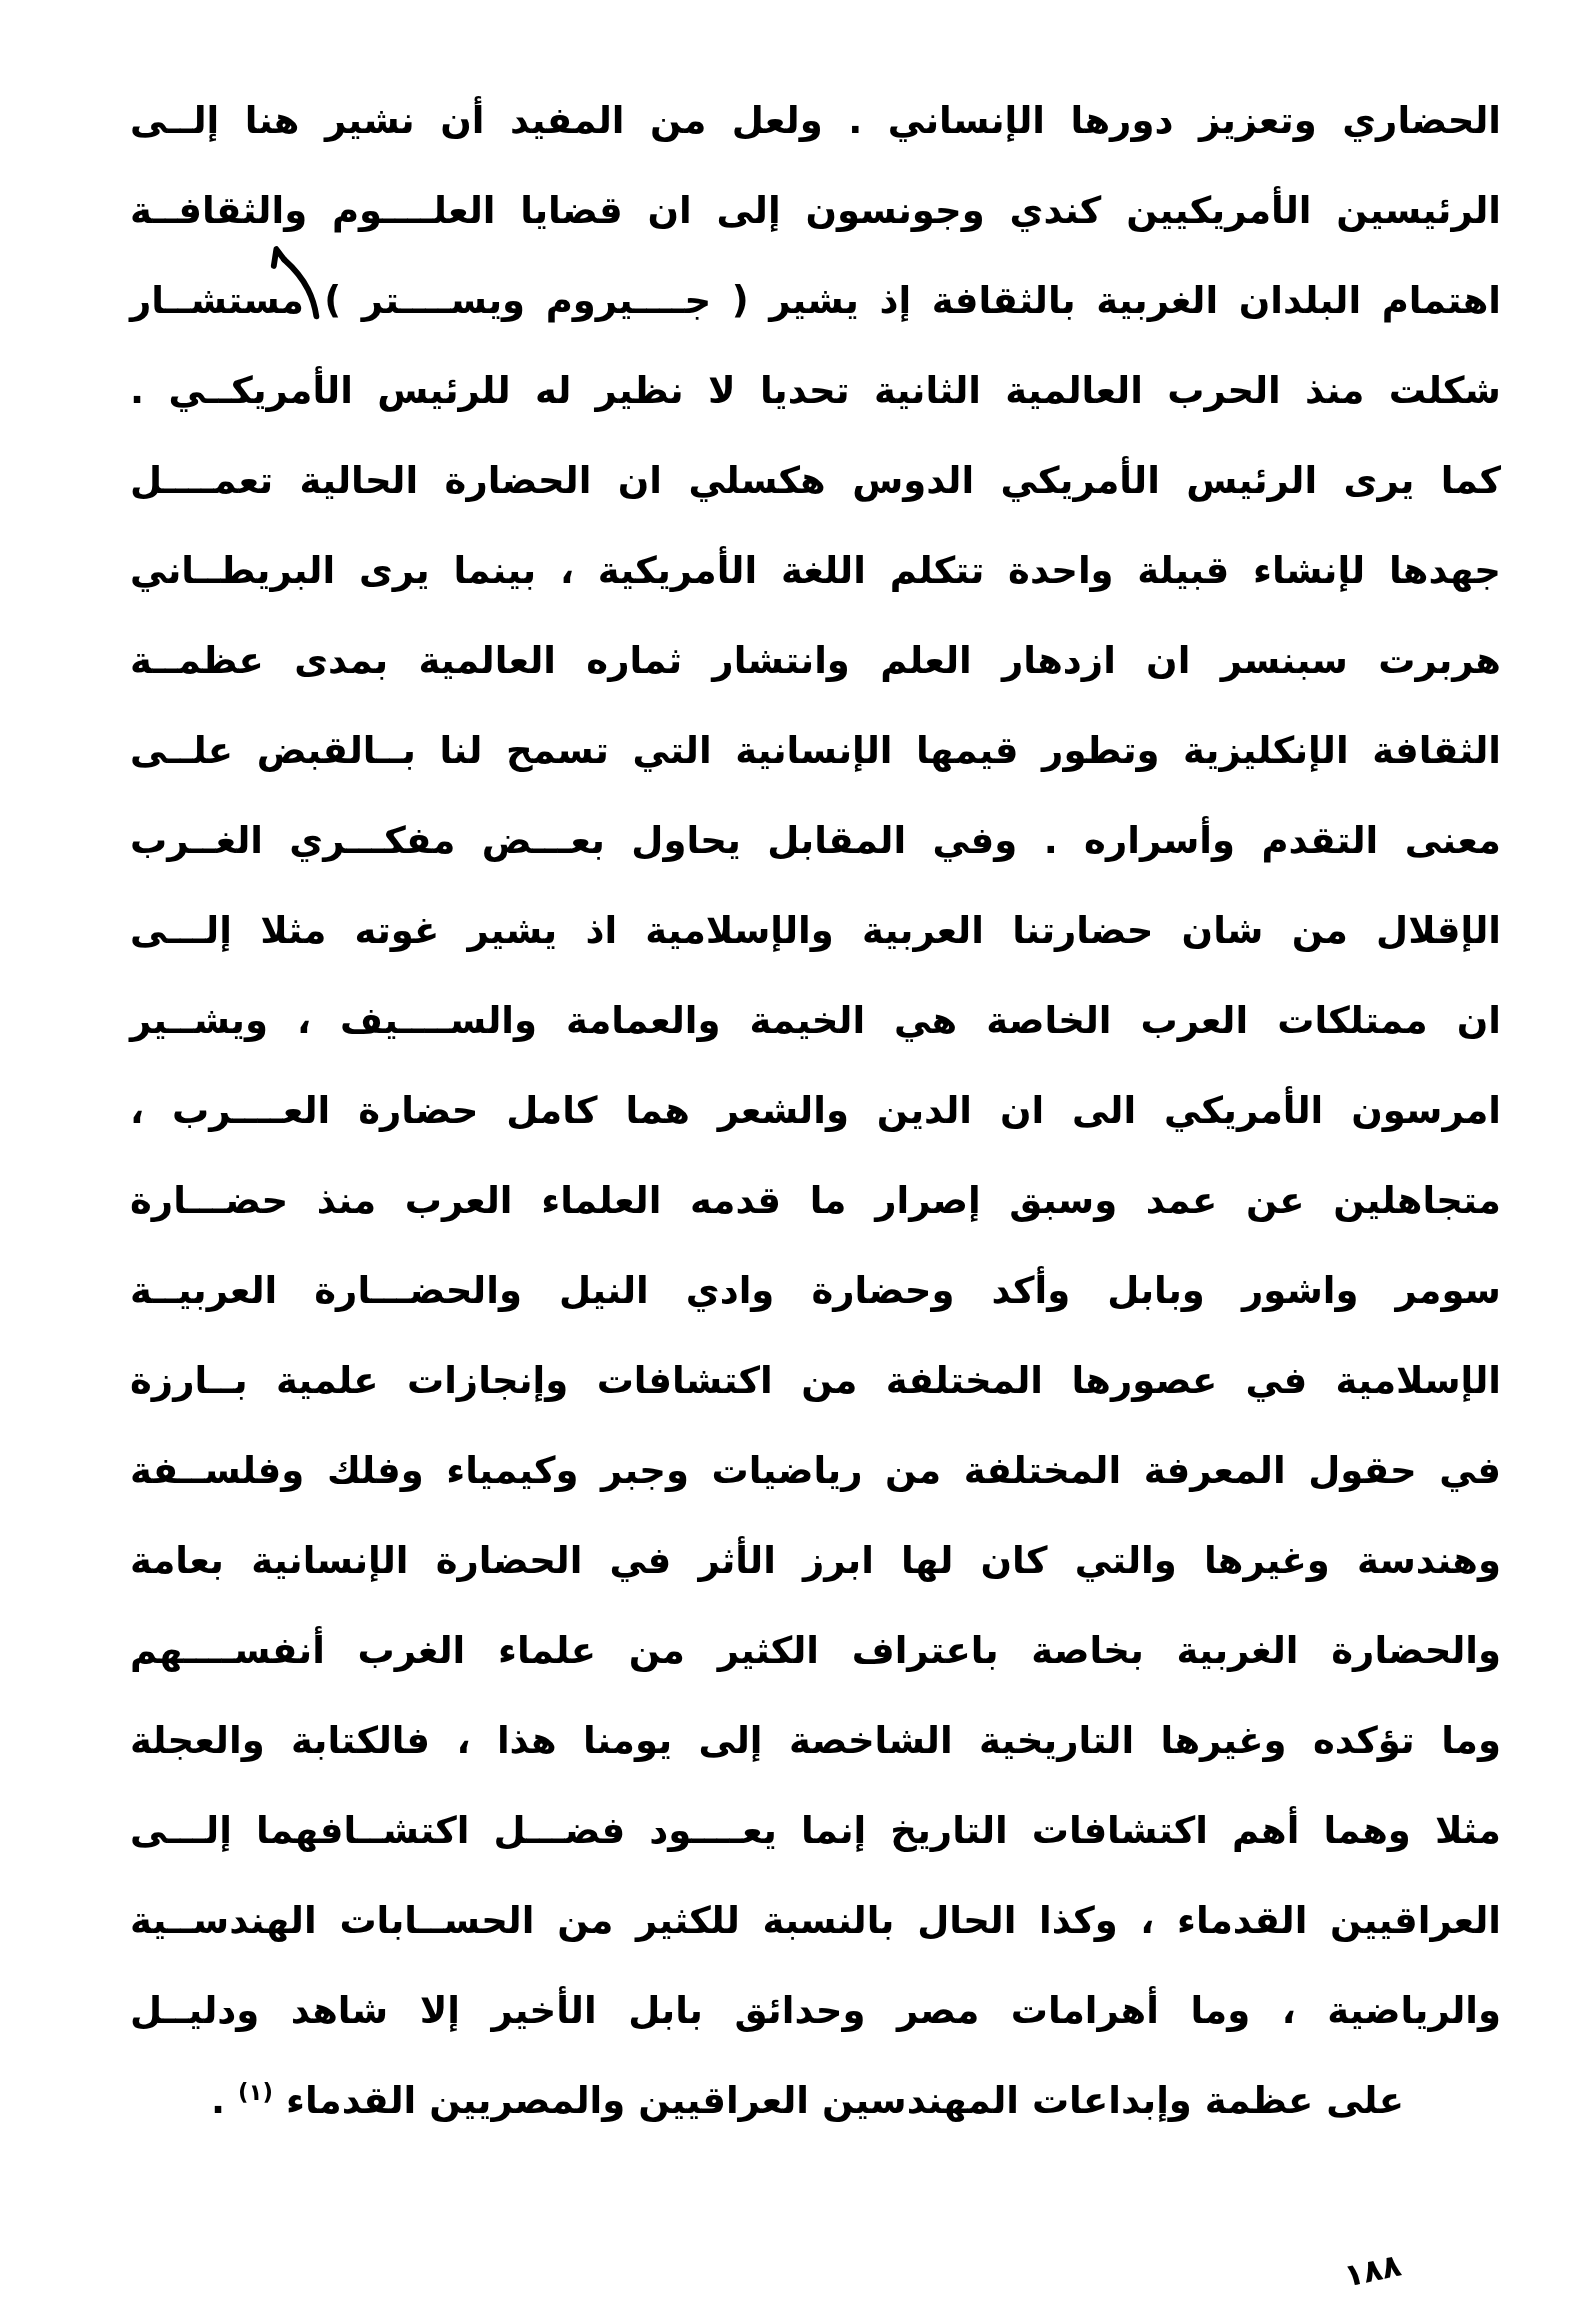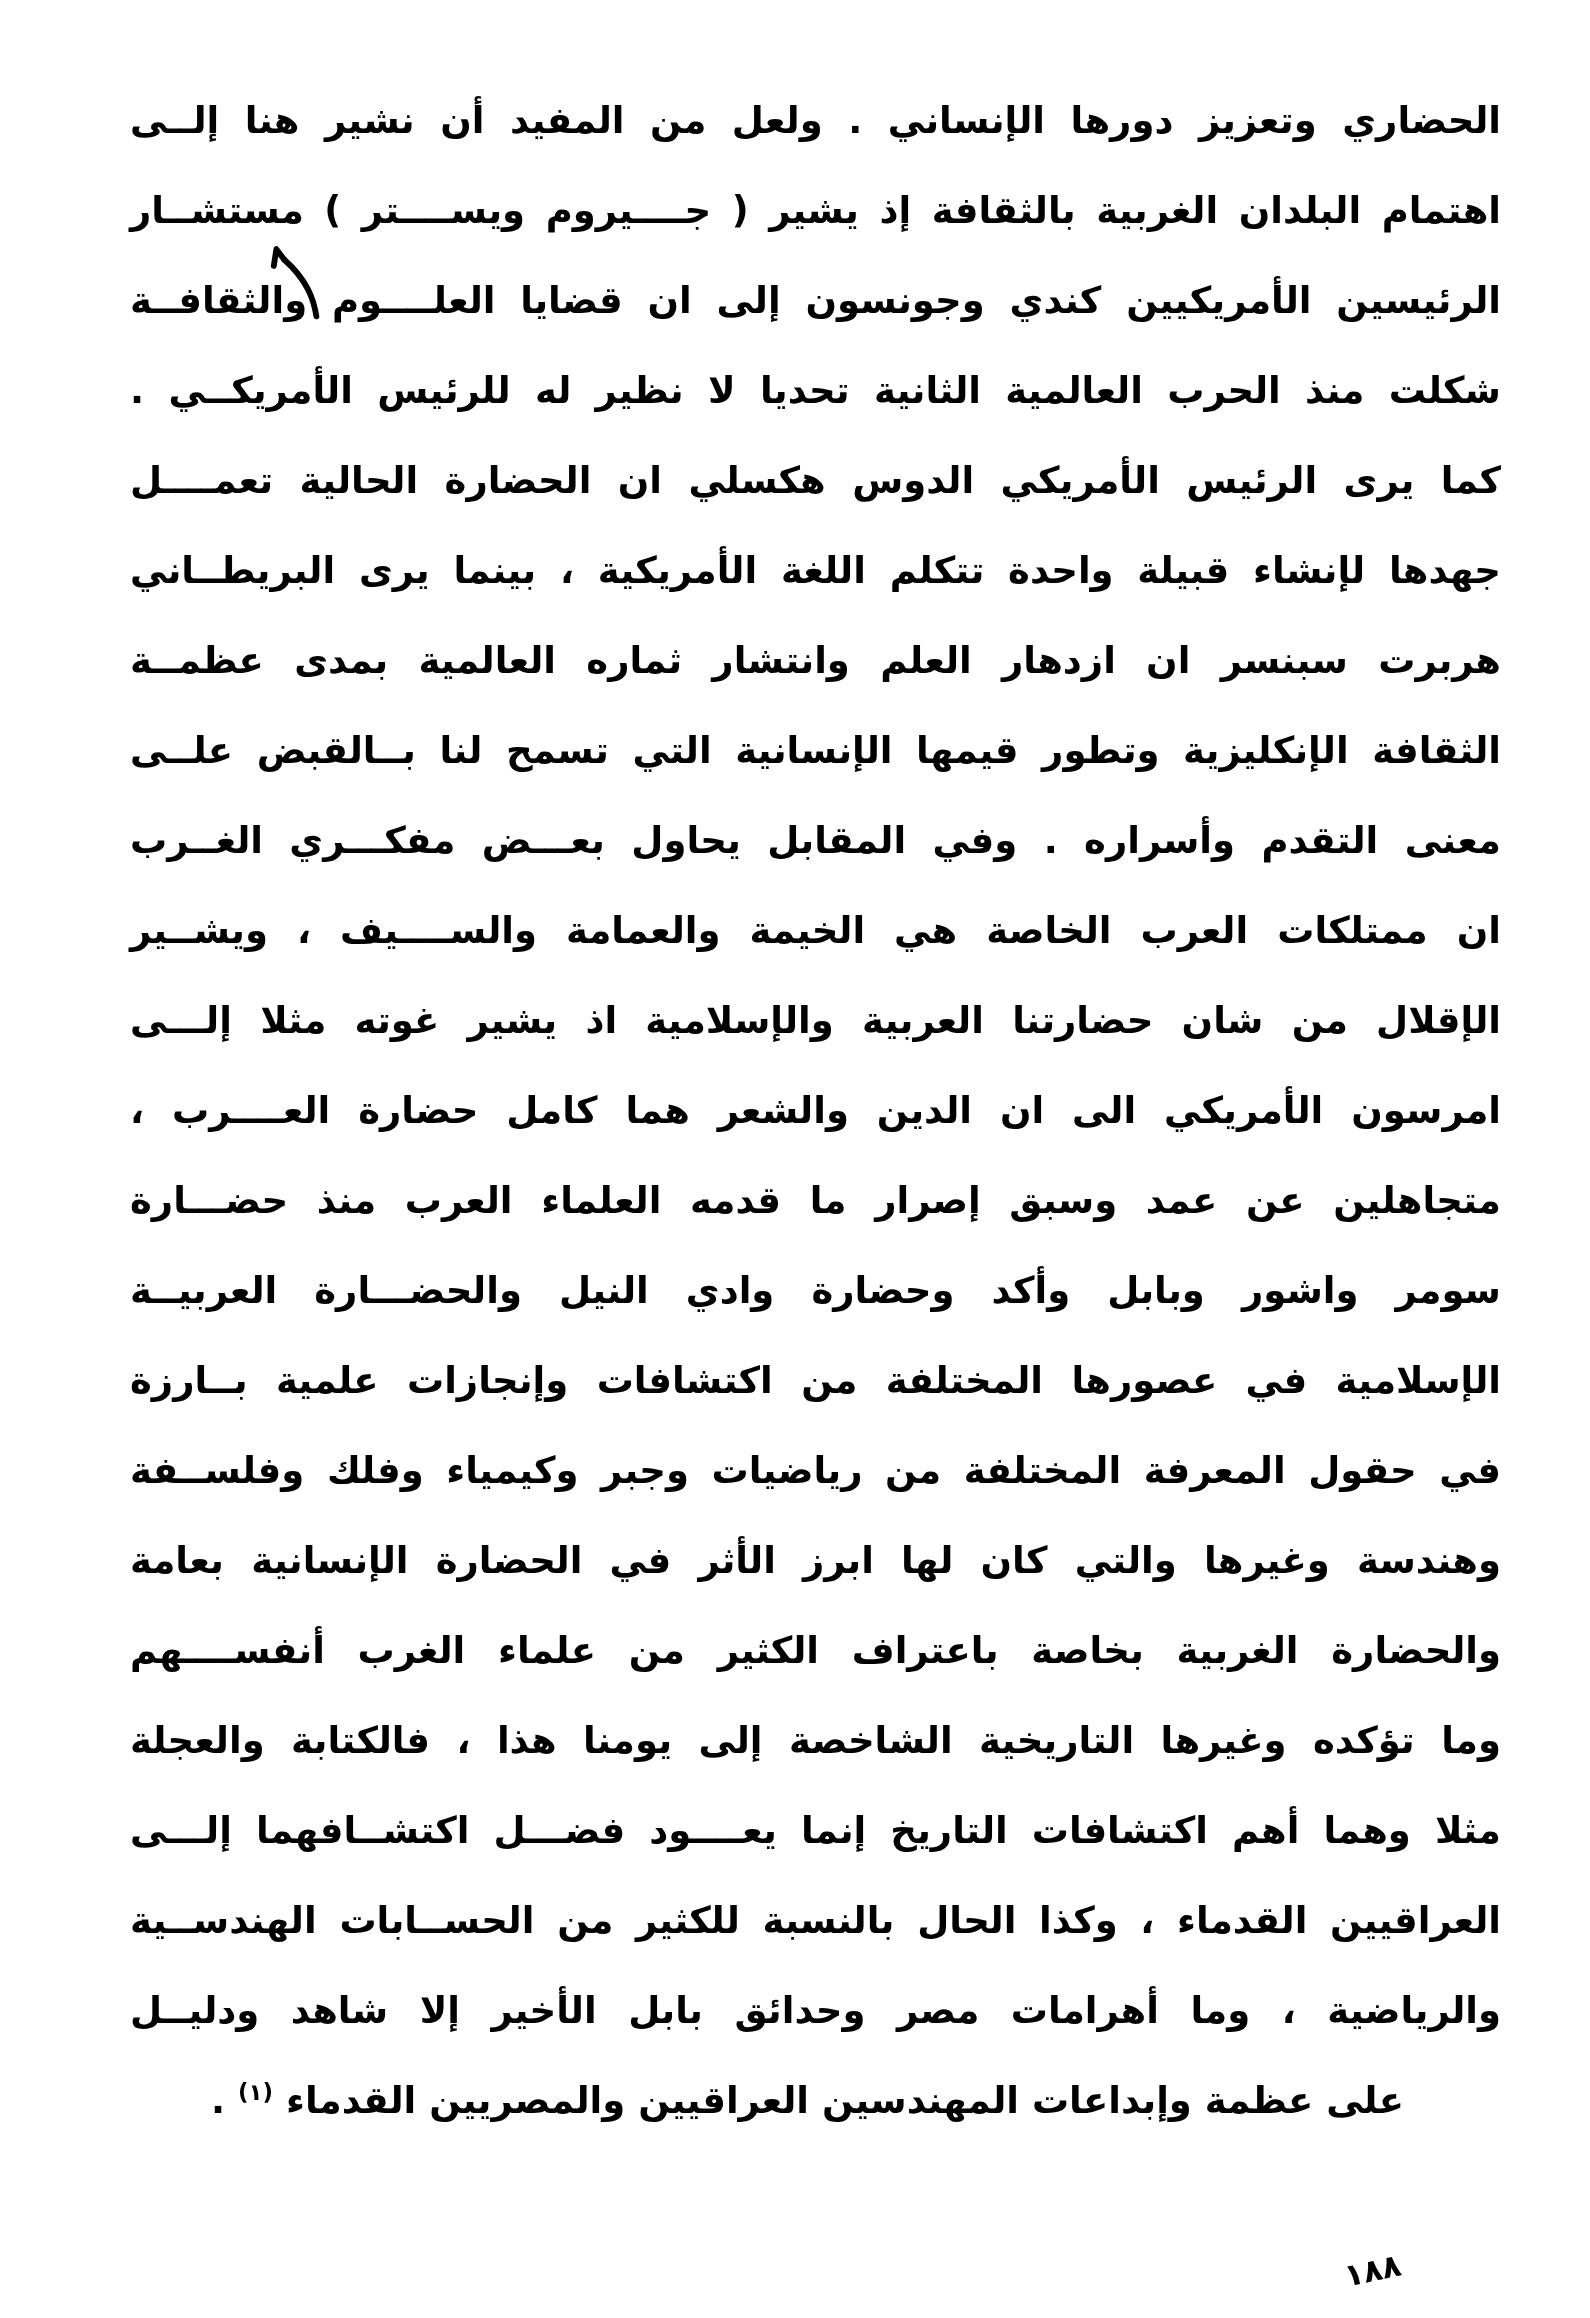--- a/index.html
+++ b/index.html
@@ -71,30 +71,30 @@
     height: 81px;
   }
 </style>
 </head>
 <body>
 
 <div class="page">
 
   <div class="text-block">
     <div class="line">الحضاري وتعزيز دورها الإنساني . ولعل من المفيد أن نشير هنا إلــى</div>
+    <div class="line">الرئيسين الأمريكيين كندي وجونسون إلى ان قضايا العلــــوم والثقافــة</div>
     <div class="line">اهتمام البلدان الغربية بالثقافة إذ يشير ( جــــيروم ويســــتر ) مستشــار</div>
-    <div class="line">الرئيسين الأمريكيين كندي وجونسون إلى ان قضايا العلــــوم والثقافــة</div>
     <div class="line">شكلت منذ الحرب العالمية الثانية تحديا لا نظير له للرئيس الأمريكــي .</div>
     <div class="line">كما يرى الرئيس الأمريكي الدوس هكسلي ان الحضارة الحالية تعمــــل</div>
     <div class="line">جهدها لإنشاء قبيلة واحدة تتكلم اللغة الأمريكية ، بينما يرى البريطــاني</div>
     <div class="line">هربرت سبنسر ان ازدهار العلم وانتشار ثماره العالمية بمدى عظمــة</div>
     <div class="line">الثقافة الإنكليزية وتطور قيمها الإنسانية التي تسمح لنا بــالقبض علــى</div>
     <div class="line">معنى التقدم وأسراره . وفي المقابل يحاول بعـــض مفكـــري الغــرب</div>
+    <div class="line">الإقلال من شان حضارتنا العربية والإسلامية اذ يشير غوته مثلا إلـــى</div>
     <div class="line">ان ممتلكات العرب الخاصة هي الخيمة والعمامة والســــيف ، ويشــير</div>
-    <div class="line">الإقلال من شان حضارتنا العربية والإسلامية اذ يشير غوته مثلا إلـــى</div>
     <div class="line">امرسون الأمريكي الى ان الدين والشعر هما كامل حضارة العــــرب ،</div>
     <div class="line">متجاهلين عن عمد وسبق إصرار ما قدمه العلماء العرب منذ حضـــارة</div>
     <div class="line">سومر واشور وبابل وأكد وحضارة وادي النيل والحضـــارة العربيــة</div>
     <div class="line">الإسلامية في عصورها المختلفة من اكتشافات وإنجازات علمية بــارزة</div>
     <div class="line">في حقول المعرفة المختلفة من رياضيات وجبر وكيمياء وفلك وفلســفة</div>
     <div class="line">وهندسة وغيرها والتي كان لها ابرز الأثر في الحضارة الإنسانية بعامة</div>
     <div class="line">والحضارة الغربية بخاصة باعتراف الكثير من علماء الغرب أنفســــهم</div>
     <div class="line">وما تؤكده وغيرها التاريخية الشاخصة إلى يومنا هذا ، فالكتابة والعجلة</div>
     <div class="line">مثلا وهما أهم اكتشافات التاريخ إنما يعــــود فضـــل اكتشــافهما إلـــى</div>
     <div class="line">العراقيين القدماء ، وكذا الحال بالنسبة للكثير من الحســابات الهندســية</div>

